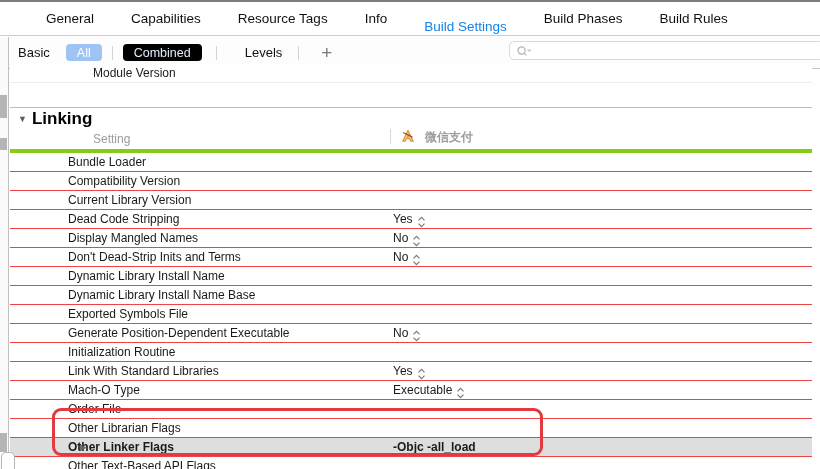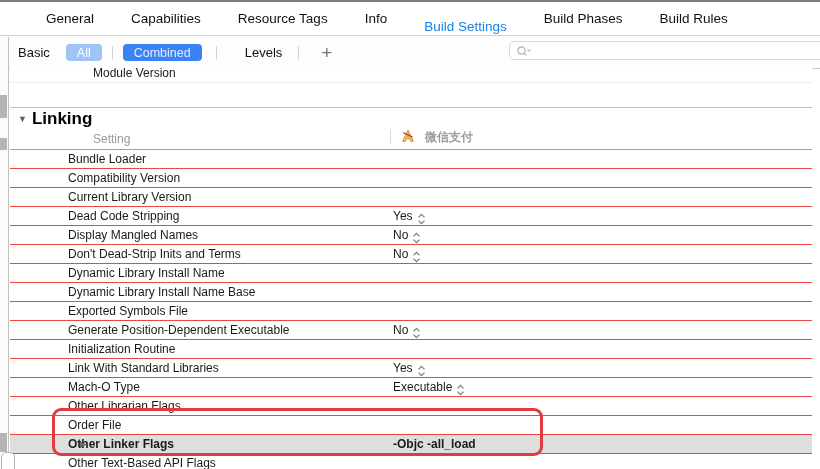--- a/index.html
+++ b/index.html
@@ -18,21 +18,21 @@
   .tab.active{color:#1482e6;margin-top:16px;}
 
   
   .filterbar{position:absolute;top:37px;left:0;right:0;height:32px;background:#fdfdfd;
     border-bottom:1px solid #c6c6c6;display:flex;align-items:center;box-sizing:border-box;}
   .fb-label{font-size:13px;color:#111;}
   .fb-basic{margin-left:18px;}
   .pill{height:17px;border-radius:4px;display:flex;align-items:center;justify-content:center;
     font-size:12.5px;padding:0 11px;box-sizing:border-box;}
   .pill-all{margin-left:16px;background:#9ec3f4;color:#ffffff;}
-  .pill-combined{background:#3b82f6;color:#e3eefc;}
+  .pill-combined{background:#000000;color:#e3eefc;}
   .vdiv{width:1px;height:14px;background:#d4d4d4;margin:0 10px;}
   .fb-levels{margin-left:2px;padding-left:16px;}
   .plus{margin-left:12px;font-size:19px;font-weight:300;color:#7a7a7a;line-height:16px;}
   .search{position:absolute;left:509px;top:4px;height:19px;right:-4px;background:#fff;
     border:1px solid #d9d9d9;border-radius:5px;display:flex;align-items:center;
     padding-left:6px;box-sizing:border-box;}
   .search input{border:none;outline:none;flex:1;font-size:12px;background:transparent;
     font-family:"Liberation Sans",sans-serif;}
   .mag{display:flex;align-items:center;color:#b3b3b3;}
 
@@ -43,21 +43,21 @@
   .strip-corner{position:absolute;left:1px;width:12px;height:22px;background:#fff;
     border:1px solid #b5b5b5;border-radius:5px;}
 
   
   .table{position:absolute;left:10px;right:8px;top:65px;bottom:0;background:#fff;font-size:12px;}
   .partial-row{height:17px;line-height:16px;border-bottom:1px solid #ededed;padding-left:83px;}
   .section-gap{height:24px;border-bottom:1px solid #bdbdbd;}
   .section-row{height:21px;display:flex;align-items:center;padding-left:8px;}
   .tri-down{font-size:9px;color:#5d5d5d;margin-right:5px;}
   .section-title{font-weight:bold;font-size:17px;color:#000000;}
-  .header-row{height:20px;border-bottom:1px solid #84cc16;position:relative;}
+  .header-row{height:20px;border-bottom:4px solid #84cc16;position:relative;}
   .header-setting{position:absolute;left:83px;top:0;line-height:20px;color:#9b9b9b;}
   .header-target{position:absolute;left:380px;top:0;height:20px;display:flex;align-items:flex-start;gap:10px;font-weight:bold;}
   .col-div{width:1px;height:15px;background:#d8d8d8;}
   .header-target-name{color:#9b9b9b;}
 
   .row{height:19px;box-sizing:border-box;border-bottom:1px solid #ef4444;position:relative;
     line-height:18px;padding-left:58px;white-space:nowrap;}
   .row.selected{background:#dedede;}
   .row.bold .setting-name{font-weight:bold;}
   .row .value{position:absolute;left:383px;top:0;height:18px;display:flex;align-items:flex-end;gap:4px;}
@@ -185,22 +185,22 @@
         </span></div>
       <div class="row"><span class="setting-name">Mach-O Type</span><span class="value">
           <span>Executable</span>
           <span>
             <svg width="9" height="12" viewBox="0 0 9 12">
               <path d="M1.5 4.4 L4.5 1.4 L7.5 4.4" fill="none" stroke="#7a7a7a" stroke-width="1.2"></path>
               <path d="M1.5 7.6 L4.5 10.6 L7.5 7.6" fill="none" stroke="#7a7a7a" stroke-width="1.2"></path>
             </svg>
           </span>
         </span></div>
+      <div class="row"><span class="setting-name">Order File</span></div>
       <div class="row"><span class="setting-name">Other Librarian Flags</span></div>
-      <div class="row"><span class="setting-name">Order File</span></div>
       <div class="row selected bold"><span class="disclosure">▶</span><span class="setting-name">Other Linker Flags</span><span class="value">
           <span>-Objc -all_load</span>
         </span></div>
       <div class="row"><span class="setting-name">Other Text-Based API Flags</span></div>
     </div>
 </div>
 
 <div class="leftstrip">
   <div class="strip-thumb" style="top:58px;height:23px;"></div>
   <div class="strip-thumb" style="top:101px;height:12px;"></div>

